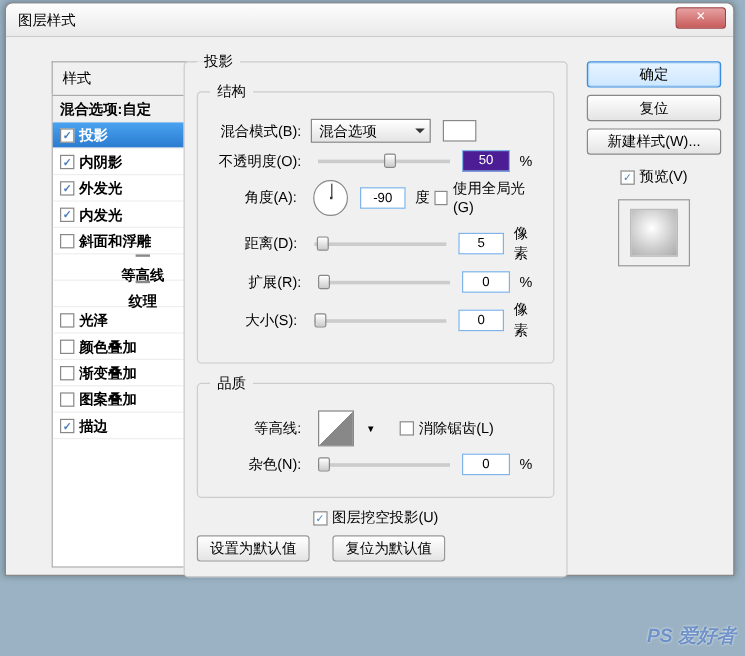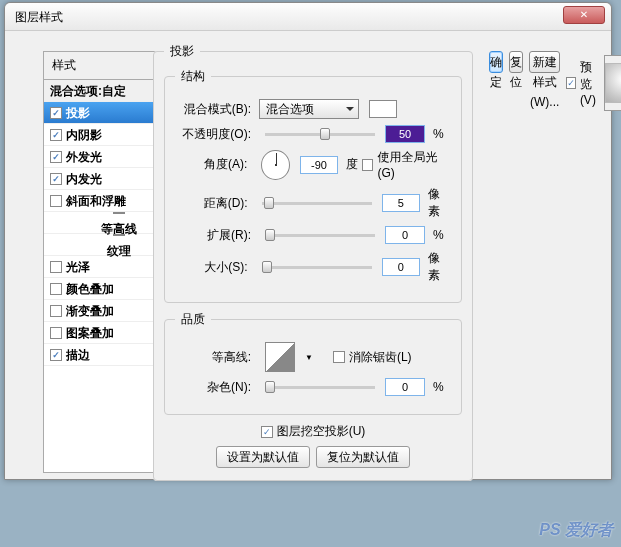--- a/index.html
+++ b/index.html
@@ -27,22 +27,22 @@
 .numbox.sel { background: #4c1d95; color: #fff; }
 .unit { margin-left: 4px; }
 .combo { width: 100px; height: 20px; border: 1px solid #888; background: linear-gradient(#fff,#e4e4e4); display: flex; align-items: center; padding-left: 6px; position: relative; }
 .combo::after { content: ""; position: absolute; right: 4px; top: 7px; border: 4px solid transparent; border-top-color: #333; }
 .color-swatch { width: 28px; height: 18px; border: 1px solid #888; background: #fff; margin-left: 6px; }
 .angle-dial { width: 30px; height: 30px; border: 1px solid #888; border-radius: 50%; background: #fff; position: relative; margin: 0 6px; }
 .angle-dial::before { content:""; position:absolute; width:2px; height:2px; background:#333; left:50%; top:50%; transform:translate(-50%,-50%); }
 .angle-dial::after { content:""; position:absolute; width:1px; height:12px; background:#333; left:50%; top:50%; transform-origin:top center; transform:rotate(180deg); }
 .contour-sw { width: 30px; height: 30px; border: 1px solid #888; background: linear-gradient(135deg,#fff 0%,#fff 50%,#888 50%,#888 100%); margin: 0 6px; }
 .btn { height: 22px; padding: 0 10px; border: 1px solid #999; background: linear-gradient(#fff,#e4e4e4); border-radius: 3px; font-size: 12px; }
-.btns-row { display:flex; gap:6px; justify-content:center; margin-top:6px; }
-.right-panel { position: absolute; right: 10px; top: 20px; width: 112px; display:flex; gap:6px; }
+.btns-row { display:flex; gap:19px; justify-content:flex-start; margin-top:6px; }
+.right-panel { position: absolute; right: 10px; top: 20px; width: 112px; display:flex; flex-direction:column; gap:6px; }
 .rbtn { height: 22px; border: 1px solid #888; border-radius: 3px; background: linear-gradient(#fff,#e4e4e4); text-align:center; line-height:20px; cursor:pointer; }
 .rbtn.primary { border-color:#3a8dde; background:linear-gradient(#e8f3ff,#cde8ff); box-shadow:0 0 0 1px #a7d3ff inset; }
 .preview-row { display:flex; align-items:center; gap:4px; justify-content:center; margin-top:4px;}
 .preview-sw { width:60px; height:56px; margin:4px auto 0; border:1px solid #999; background:#f0f0f0; display:flex; align-items:center; justify-content:center; }
 .preview-inner { width:40px; height:40px; background:radial-gradient(circle at 45% 40%, #fff, #c9c9c9 60%, #aaa); border:1px solid #bbb; }
 .watermark { position:absolute; right:8px; bottom:6px; font-size:16px; font-style:italic; color:rgba(50,100,180,.65); font-weight:bold; text-shadow:0 0 2px #fff;}
 </style>
 </head>
 <body>
 

